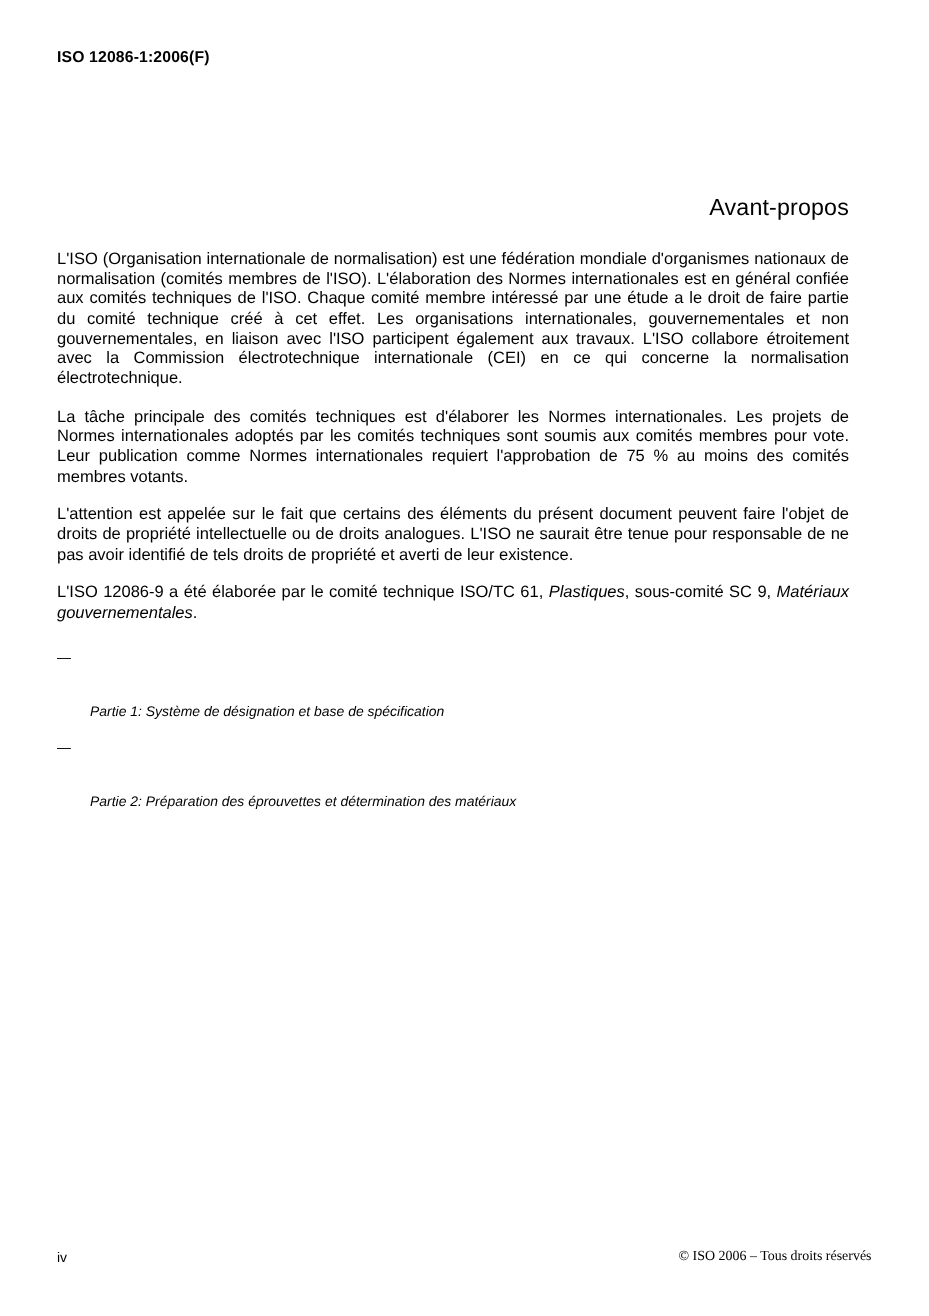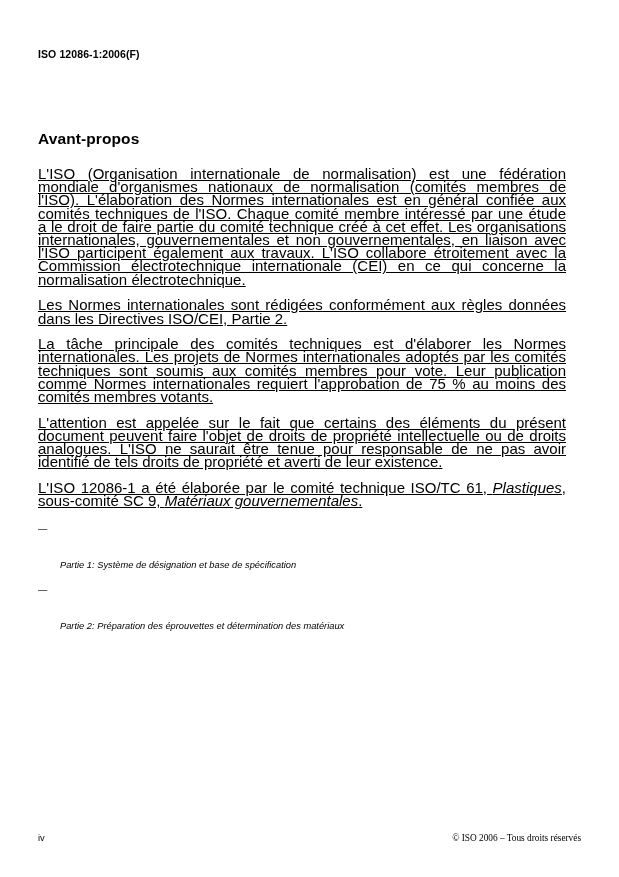--- a/index.html
+++ b/index.html
@@ -22,41 +22,40 @@
     width: 619px;
     height: 877px;
   }
   .header {
     position: absolute;
     left: 38px;
     top: 32px;
     font-size: 10.5px;
     font-weight: bold;
     letter-spacing: 0.1px;
-    margin-top: 16px;
   }
   .content {
     position: absolute;
     left: 38px;
     top: 130px;
     width: 528px;
   }
   h1.title {
     font-size: 15.5px;
-    font-weight: bold;
+    font-weight: normal;
     margin: 0 0 19px 0;
     letter-spacing: 0.1px;
+    text-align: right;
   }
   p.para {
-    font-size: 15px;
+    font-size: 11px;
     line-height: 13.2px;
     margin: 0 0 12.5px 0;
     text-align: justify;
     text-justify: inter-word;
-    text-decoration: underline;
   }
   p.para:last-of-type {
     margin-bottom: 0;
   }
   .dash-item {
     font-size: 9.3px;
     line-height: 13.2px;
     margin: 0 0 11px 0;
     display: flex;
     align-items: flex-start;
@@ -95,27 +94,26 @@
 <div class="page">
 
   <div class="header">ISO 12086-1:2006(F)</div>
 
   <div class="content">
 
     <h1 class="title">Avant-propos</h1>
 
     <p class="para">L'ISO (Organisation internationale de normalisation) est une fédération mondiale d'organismes nationaux de normalisation (comités membres de l'ISO). L'élaboration des Normes internationales est en général confiée aux comités techniques de l'ISO. Chaque comité membre intéressé par une étude a le droit de faire partie du comité technique créé à cet effet. Les organisations internationales, gouvernementales et non gouvernementales, en liaison avec l'ISO participent également aux travaux. L'ISO collabore étroitement avec la Commission électrotechnique internationale (CEI) en ce qui concerne la normalisation électrotechnique.</p>
 
-    <p class="para">Les Normes internationales sont rédigées conformément aux règles données dans les Directives ISO/CEI, Partie 2.</p>
 
     <p class="para">La tâche principale des comités techniques est d'élaborer les Normes internationales. Les projets de Normes internationales adoptés par les comités techniques sont soumis aux comités membres pour vote. Leur publication comme Normes internationales requiert l'approbation de 75 % au moins des comités membres votants.</p>
 
     <p class="para">L'attention est appelée sur le fait que certains des éléments du présent document peuvent faire l'objet de droits de propriété intellectuelle ou de droits analogues. L'ISO ne saurait être tenue pour responsable de ne pas avoir identifié de tels droits de propriété et averti de leur existence.</p>
 
-    <p class="para"><span>L'ISO 12086-1 a été élaborée par le comité technique ISO/TC 61, </span><i>Plastiques</i><span>, sous-comité SC 9, </span><i>Matériaux gouvernementales</i><span>.</span></p>
+    <p class="para"><span>L'ISO 12086-9 a été élaborée par le comité technique ISO/TC 61, </span><i>Plastiques</i><span>, sous-comité SC 9, </span><i>Matériaux gouvernementales</i><span>.</span></p>
 
 
 
     <div class="list-block">
       <div class="dash-item">
         <span class="dash">—</span>
         <span class="dash-text it">Partie 1: Système de désignation et base de spécification</span>
       </div>
       <div class="dash-item">
         <span class="dash">—</span>

